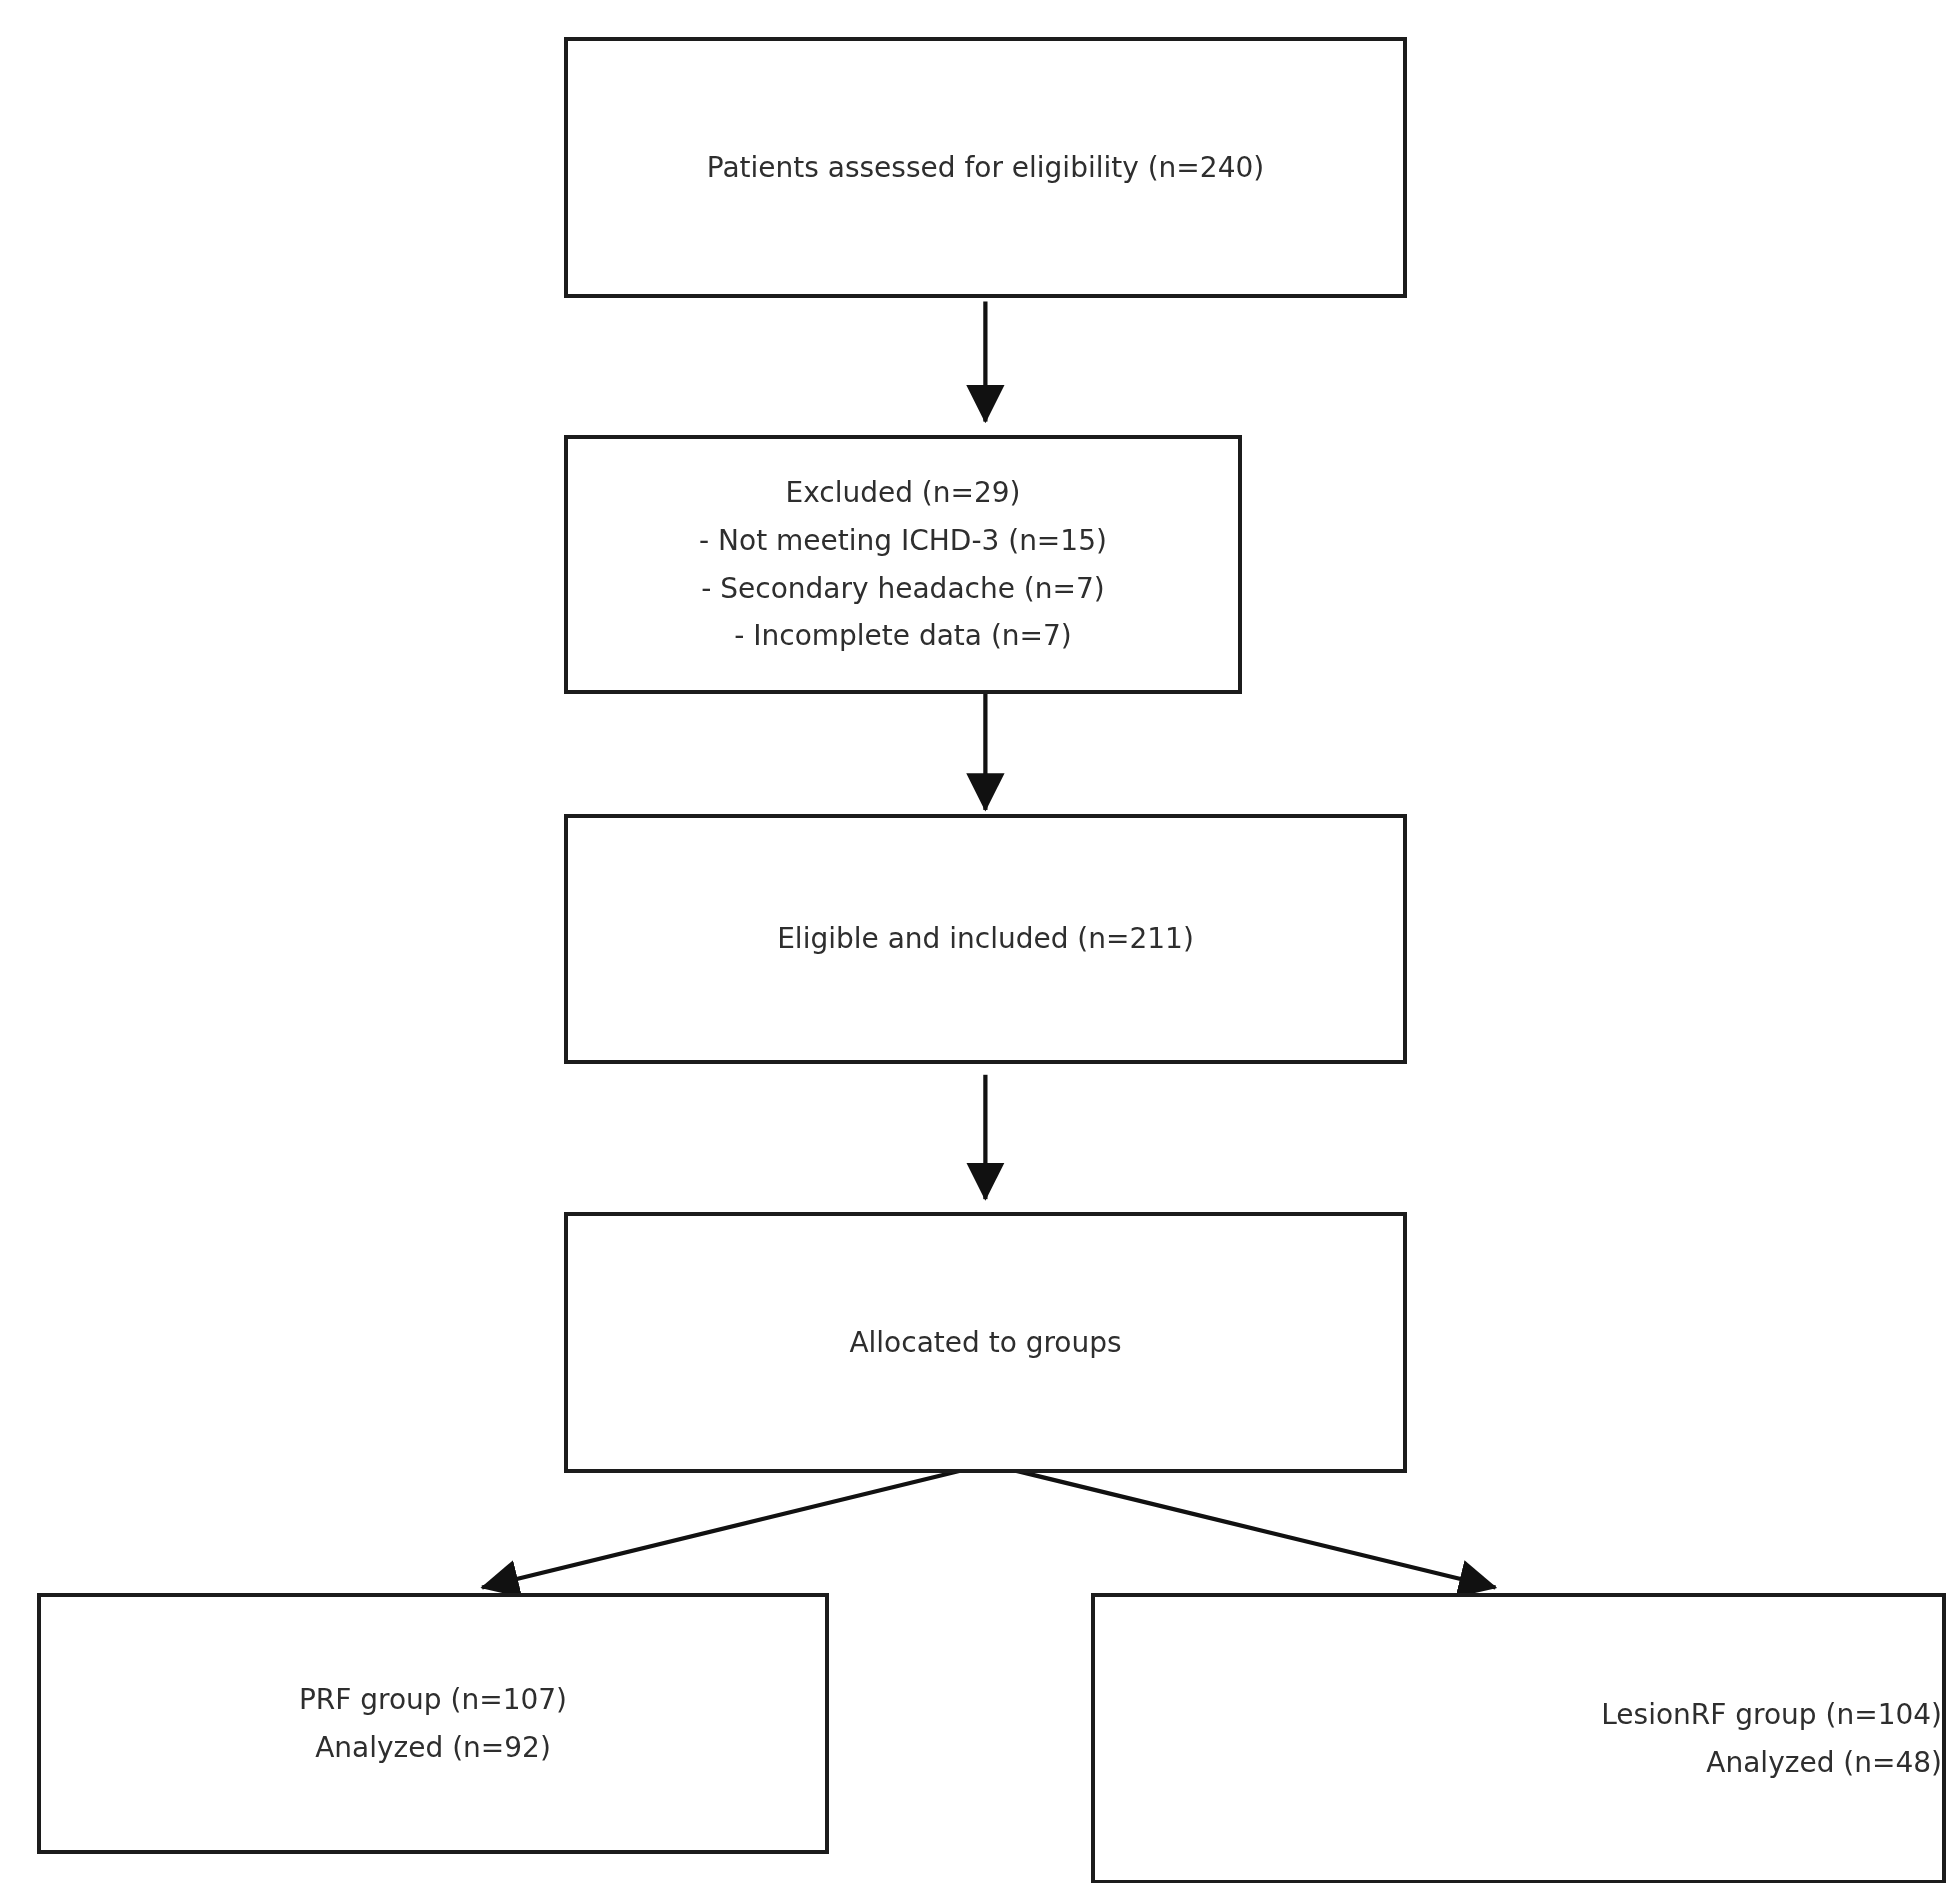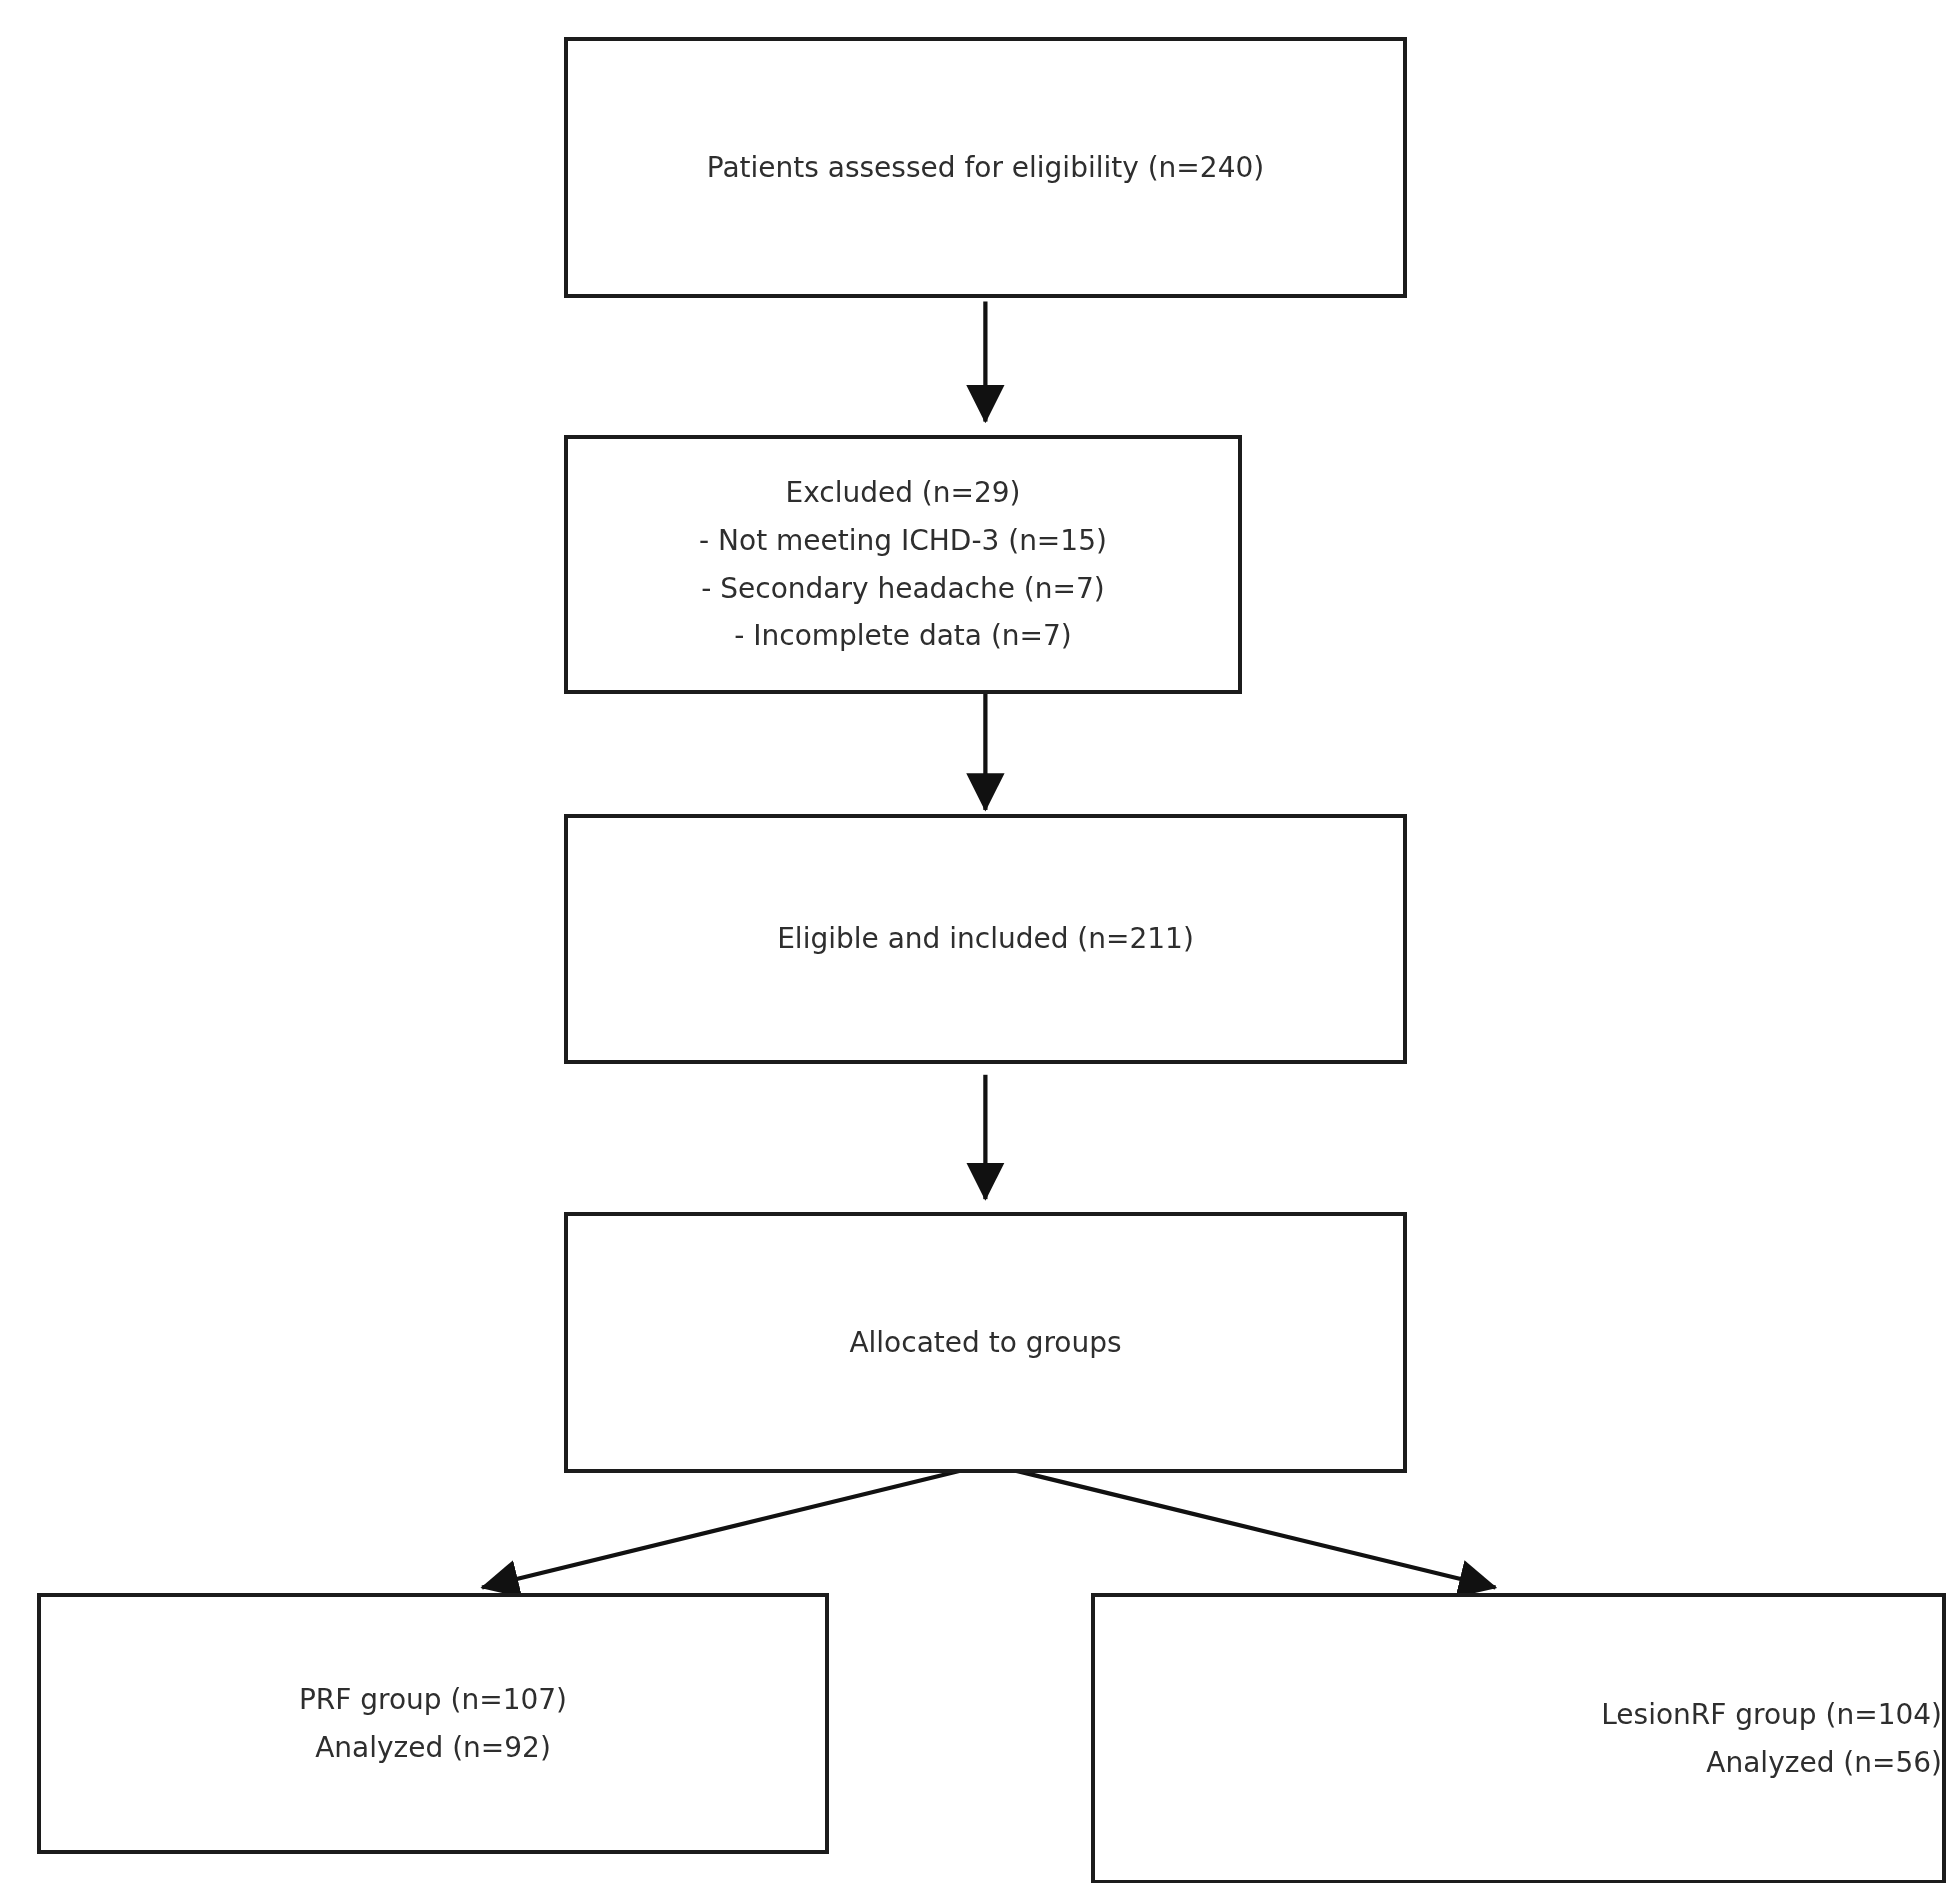--- a/index.html
+++ b/index.html
@@ -82,17 +82,17 @@
     <div>Allocated to groups</div>
   </div>
 
   <div class="flow-box box-prf">
     <div>PRF group (n=107)</div>
     <div>Analyzed (n=92)</div>
   </div>
 
   <div class="flow-box box-lesionrf">
     <div>LesionRF group (n=104)</div>
-    <div>Analyzed (n=56)</div>
+    <div>Analyzed (n=48)</div>
   </div>
 
 </div>
 
 
 </body></html>

